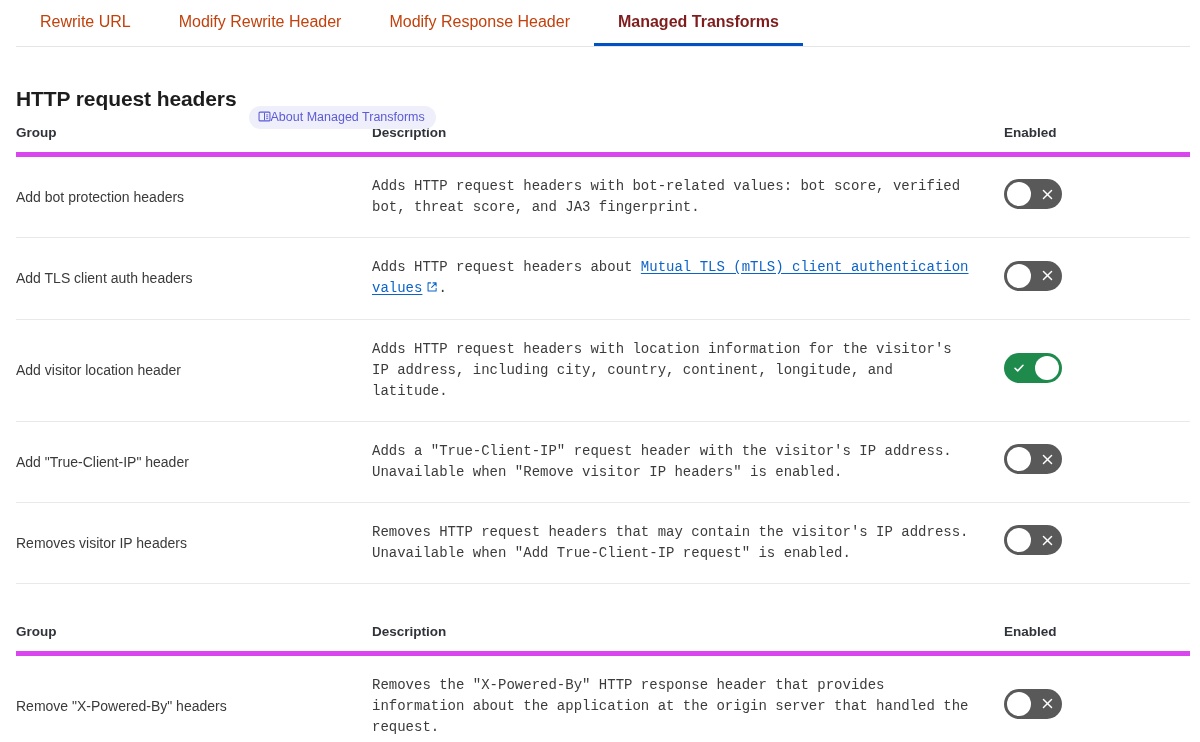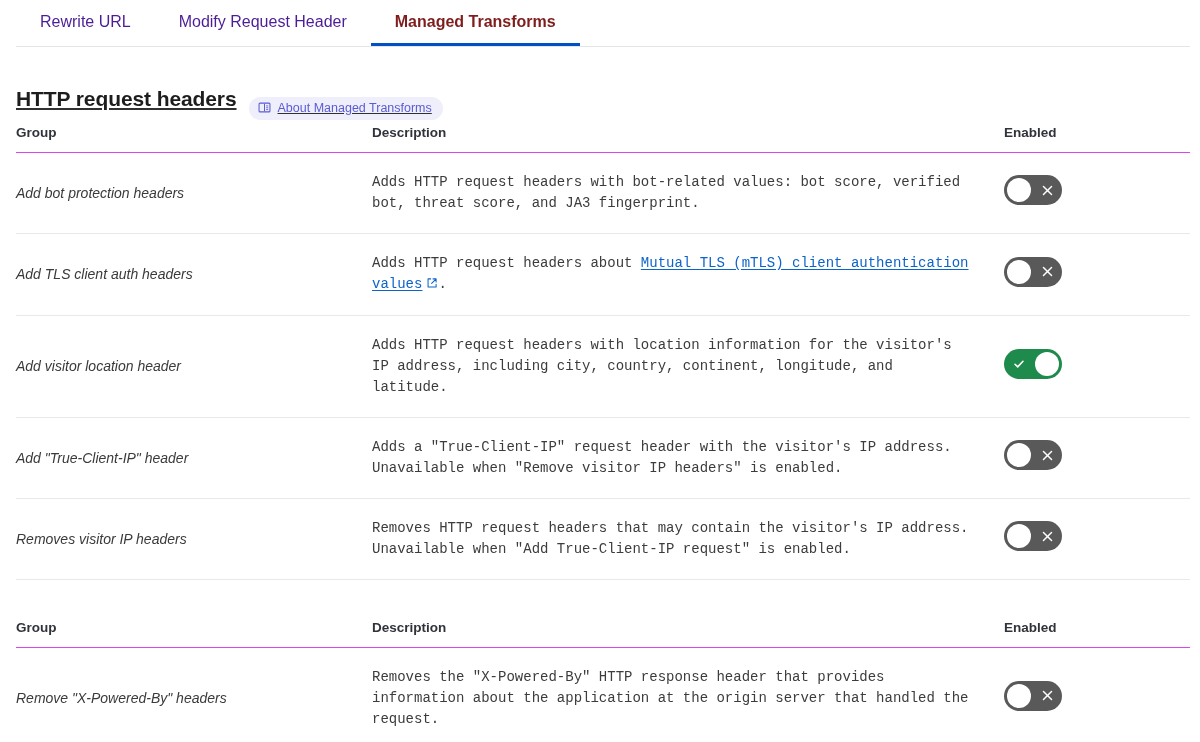--- a/index.html
+++ b/index.html
@@ -28,21 +28,21 @@
     right: 0;
     bottom: 0;
     height: 1px;
     background: #e4e5e7;
   }
   .tab {
     position: relative;
     padding: 11px 24px 13px 24px;
     font-size: 16px;
     line-height: 22px;
-    color: #4c1d95;
+    color: #c2410c;
     white-space: nowrap;
     cursor: pointer;
     z-index: 1;
   }
   .tab.active {
     color: #7f1d1d;
     font-weight: 600;
   }
   .tab.active::after {
     content: "";
@@ -57,74 +57,73 @@
   
   .section { margin: 0 10px 0 16px; }
   .section.first { margin-top: 38px; }
   .section.second { margin-top: 39px; }
 
   .section-head {
     display: flex;
     align-items: center;
     gap: 12px;
     margin-bottom: 11px;
-    text-decoration: underline;
   }
   .section-title {
     font-size: 21px;
     line-height: 28px;
     font-weight: 600;
     color: #1d1d1d;
     letter-spacing: -0.1px;
   }
 
   .doc-badge {
     display: inline-flex;
     align-items: center;
-    gap: 7px;
+    gap: 0;
     background: #efeffb;
     border-radius: 12px;
     padding: 3px 11px 4px 9px;
     color: #5b5bd6;
     font-size: 12.5px;
     line-height: 16px;
     cursor: pointer;
     position: relative;
-    top: 9px;
+    top: 18px;
   }
   .doc-badge svg { display: block; }
 
   
   table {
     width: 100%;
     border-collapse: collapse;
     table-layout: fixed;
   }
   thead th {
     text-align: left;
     font-size: 13.5px;
     line-height: 18px;
     font-weight: 600;
     color: #31333a;
     padding: 0 0 10px 0;
-    border-bottom: 1px solid #d946ef;
+    border-bottom: 5px solid #d946ef;
   }
   col.c-group { width: 356px; }
   col.c-desc  { width: auto; }
   col.c-en    { width: 186px; }
 
   tbody td {
     font-size: 14px;
     line-height: 21px;
     color: #3a3a3a;
     padding: 19px 0 19px 0;
     border-bottom: 1px solid #e8e9ea;
     vertical-align: middle;
   }
-  tbody td.group { padding-right: 20px; font-style: italic; }
+  tbody td.group { padding-right: 20px; }
   tbody td.desc  { padding-right: 28px; color: #3c3c3c; font-family: Liberation Mono, monospace; }
   tbody td.enabled { text-align: left; }
 
   a.ext-link {
     color: #0d63c9;
     text-decoration: underline;
     text-underline-offset: 2px;
   }
   .ext-icon {
     display: inline-block;
@@ -166,21 +165,22 @@
   }
   .toggle.on { background: #1e8a4c; }
   .toggle.on .knob { left: 31px; }
   .toggle.on .mark { right: auto; left: 9px; }
 </style>
 </head>
 <body>
 
 <div class="tabbar">
   <div class="tab">Rewrite URL</div>
-  <div class="tab">Modify Request Header</div>
+  <div class="tab">Modify Rewrite Header</div>
+  <div class="tab">Modify Response Header</div>
   <div class="tab active">Managed Transforms</div>
 </div>
 
 <div class="section first">
 
   <div class="section-head">
     <span class="section-title">HTTP request headers</span>
     <span class="doc-badge">
       <span>
         <svg width="13" height="13" viewBox="0 0 16 16" fill="none">

